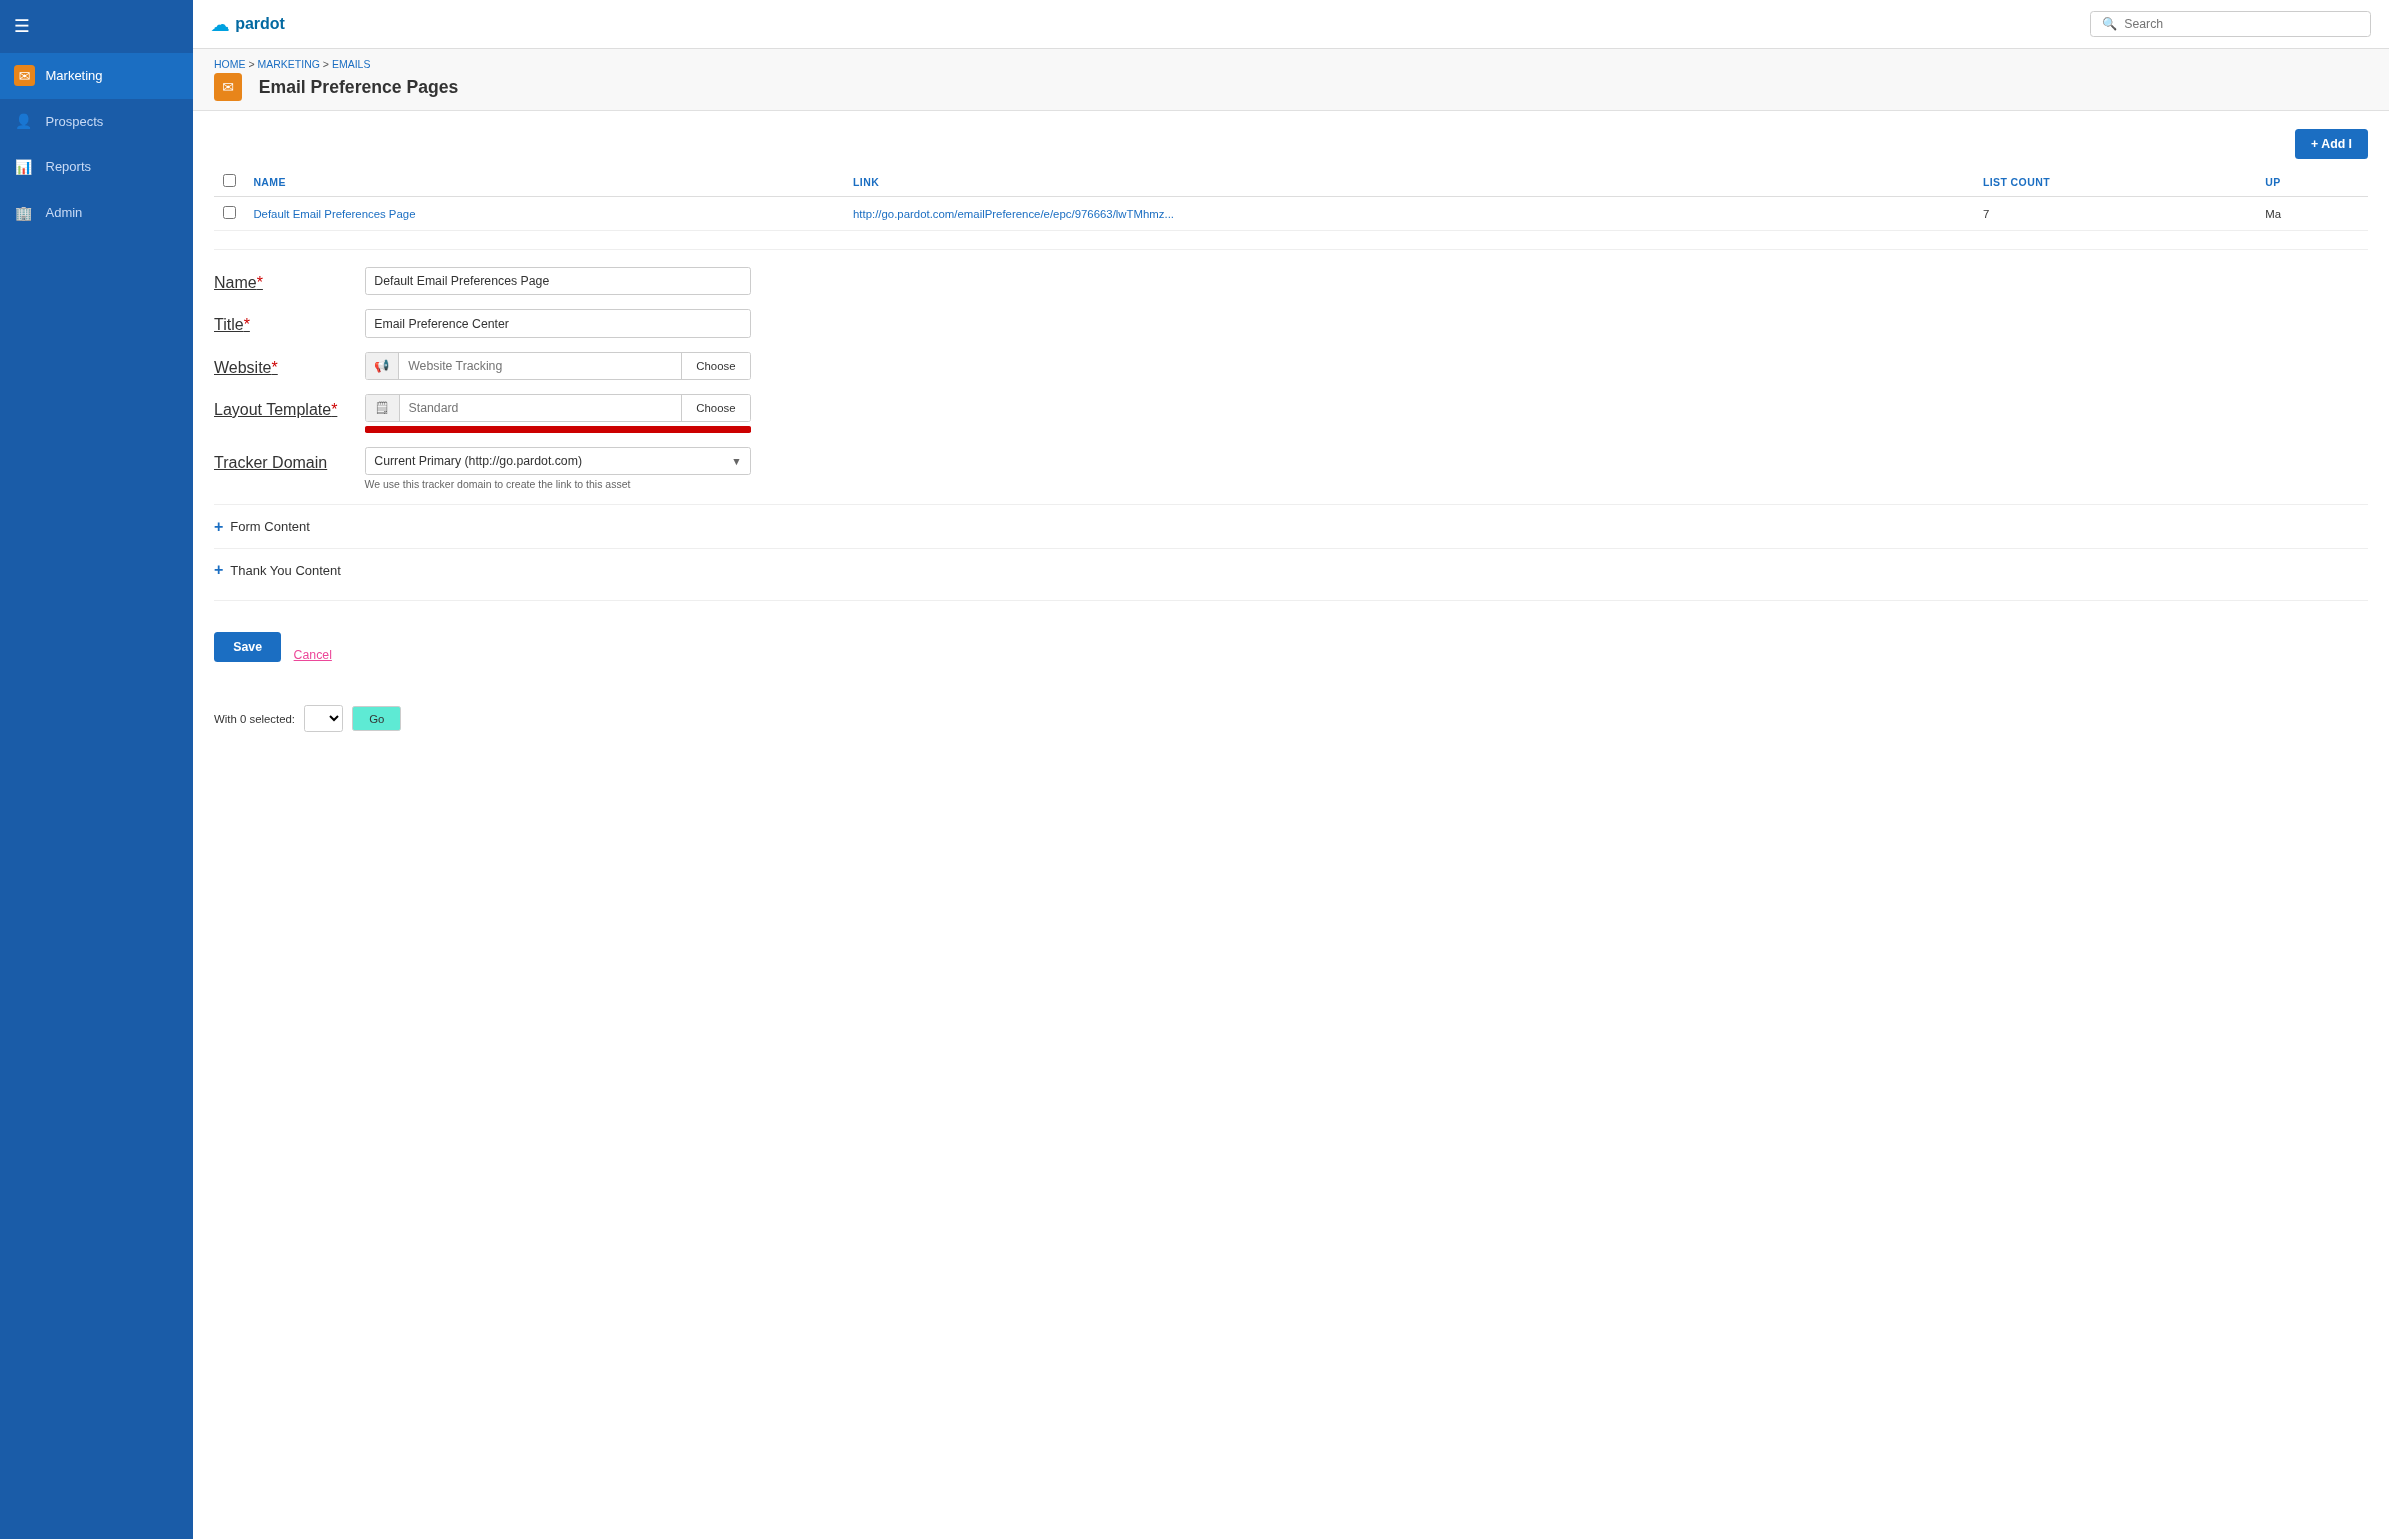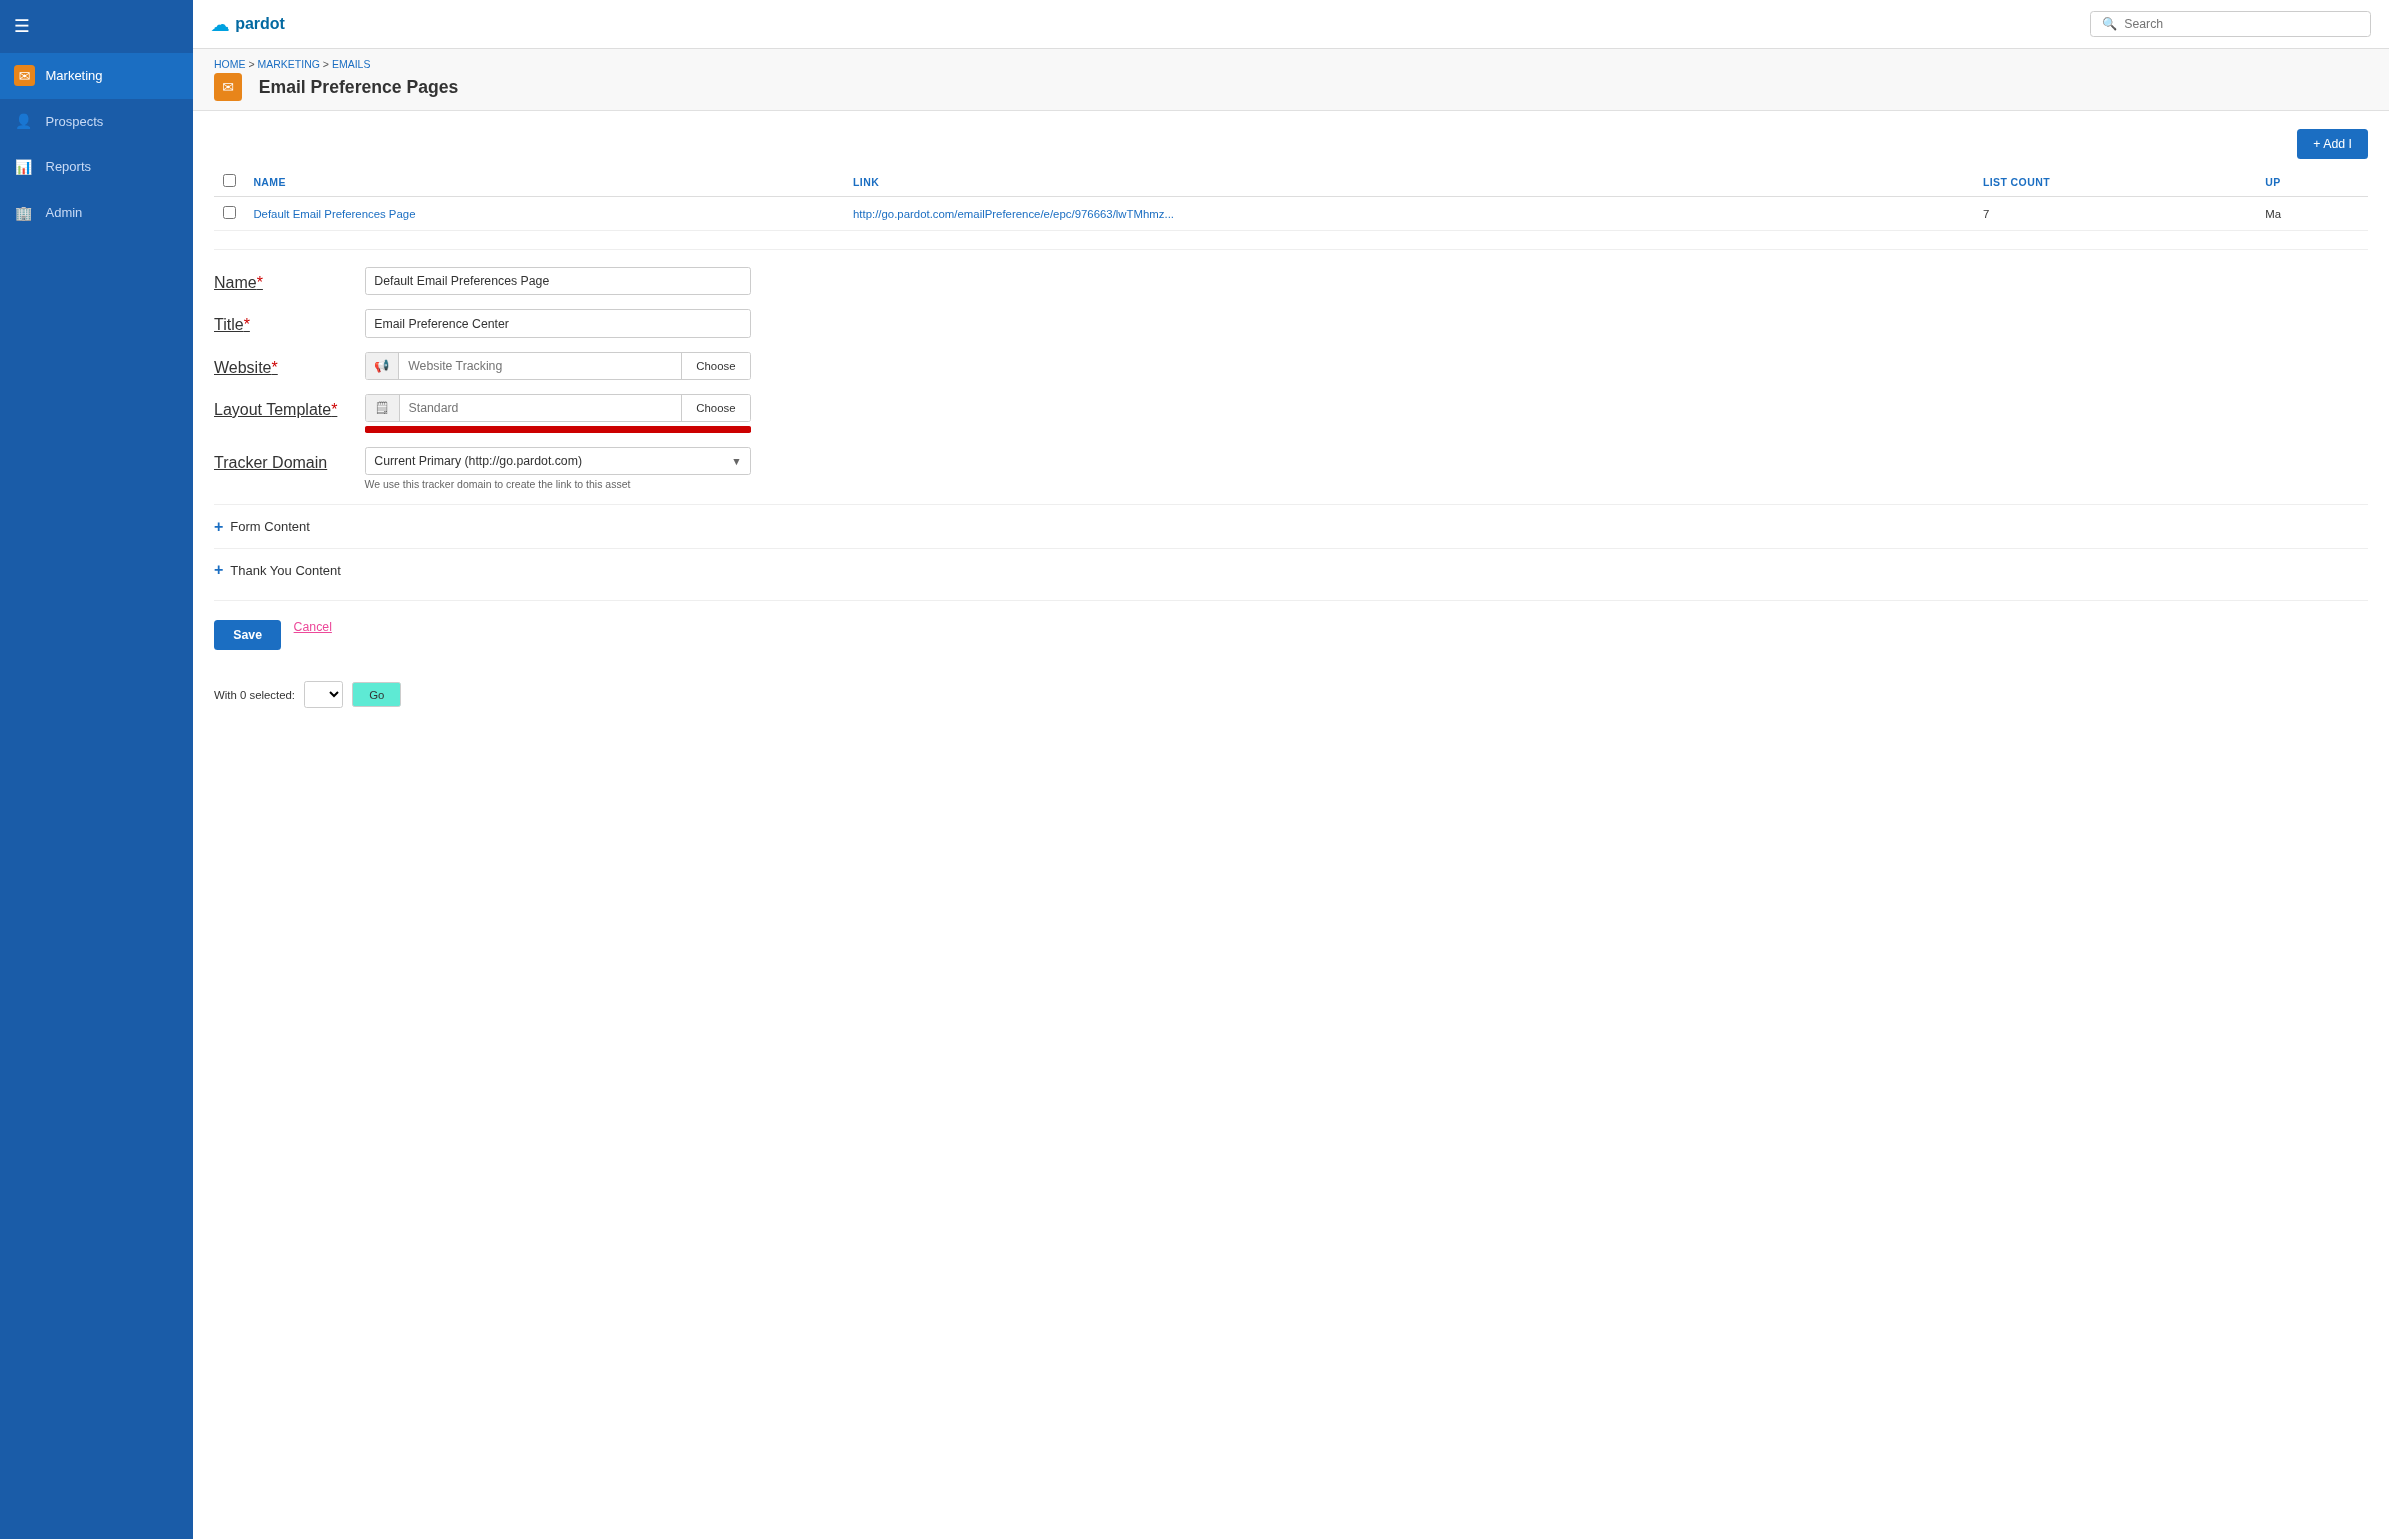--- a/index.html
+++ b/index.html
@@ -146,21 +146,21 @@
       margin-bottom: 8.8px;
     }
     .btn-add {
       background: #1b6ec2;
       color: #fff;
       border: none;
       padding: 8px 16px;
       border-radius: 3.5px;
       font-size: 12.3px;
       cursor: pointer;
-      font-weight: 400;
+      font-weight: 700;
     }
 
     
     .data-table {
       width: 100%;
       border-collapse: collapse;
       margin-bottom: 17.6px;
     }
     .data-table th {
       text-align: left;
@@ -320,22 +320,22 @@
     .expand-plus {
       color: #1b6ec2;
       font-size: 16px;
       font-weight: bold;
     }
 
     
     .form-actions {
       display: flex;
       gap: 12.3px;
-      align-items: flex-start;
-      padding: 19px 0;
+      align-items: flex-end;
+      padding: 31px 0;
       border-top: 0.9px solid #eee;
       margin-top: 8.8px;
     }
     .btn-save {
       background: #1b6ec2;
       color: #fff;
       border: none;
       padding: 8px 19.3px;
       border-radius: 3.5px;
       font-size: 12.3px;

